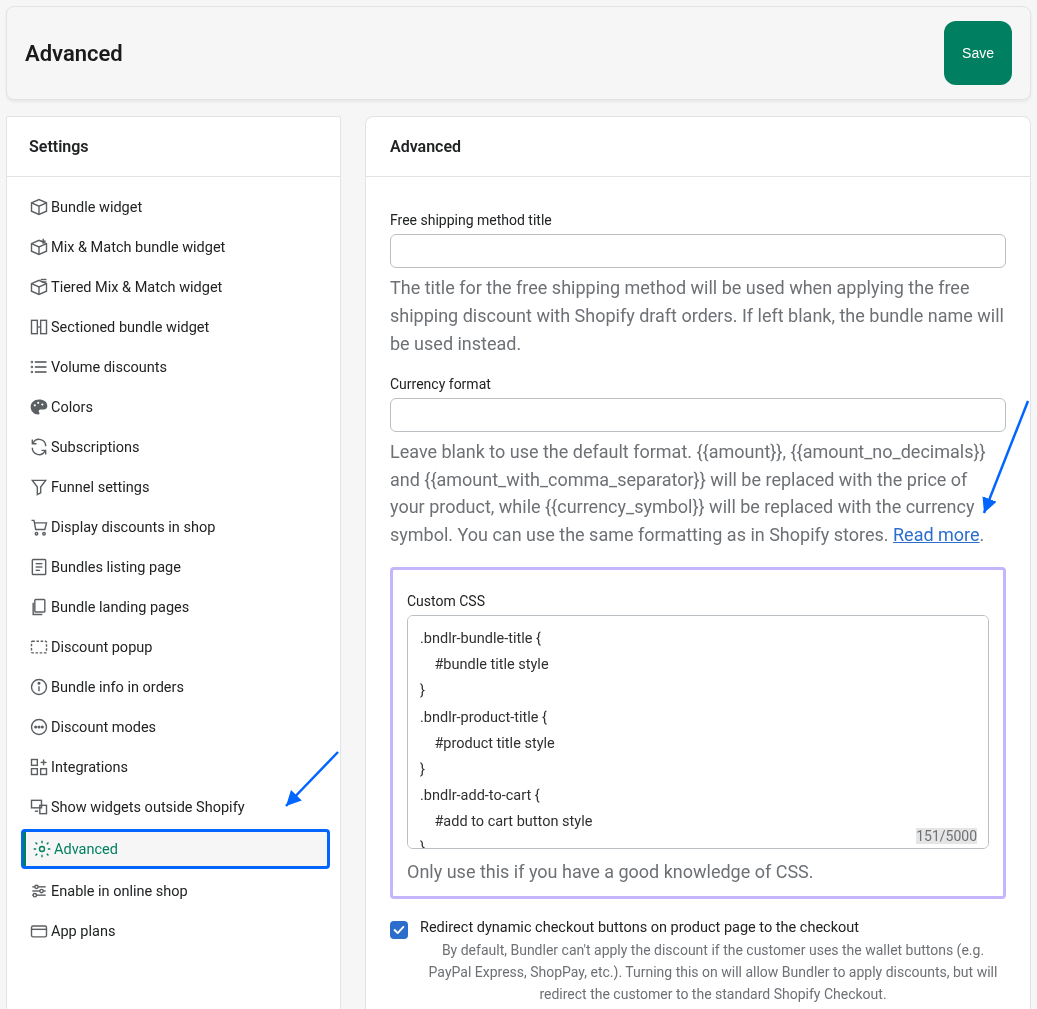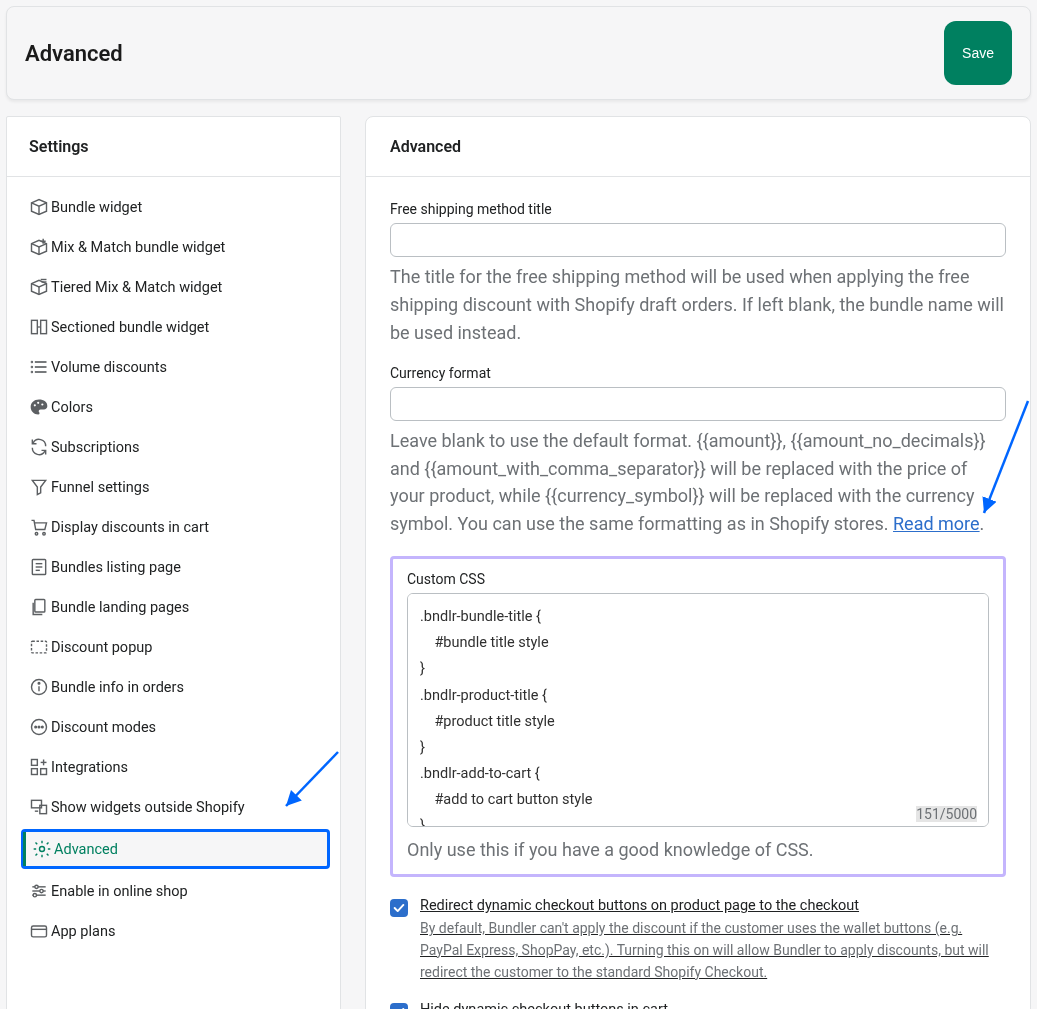--- a/index.html
+++ b/index.html
@@ -113,20 +113,21 @@
     padding: 24px;
   }
   .form-group {
     margin-bottom: 18px;
   }
   .form-label {
     display: block;
     font-size: 14px;
     color: #202223;
     margin-bottom: 6px;
+    margin-top: 11px;
   }
   .text-input {
     width: 100%;
     border: 1px solid #babfc3;
     border-radius: 6px;
     padding: 8px 12px;
     font-size: 14px;
     outline: none;
     font-family: inherit;
   }
@@ -167,21 +168,20 @@
     right: 12px;
     bottom: 8px;
     font-size: 14px;
     color: #6d7175;
     background: #e5e5e5;
   }
   .checkbox-row {
     display: flex;
     gap: 12px;
     margin-bottom: 6px;
-    text-decoration: underline;
   }
   .checkbox {
     width: 18px;
     height: 18px;
     border-radius: 4px;
     background: #2c6ecb;
     display: flex;
     align-items: center;
     justify-content: center;
     flex-shrink: 0;
@@ -192,20 +192,21 @@
   .checkbox-content { flex: 1; }
   .checkbox-label {
     font-size: 14.5px;
     color: #202223;
   }
   .checkbox-help {
     font-size: 14px;
     color: #6d7175;
     margin-top: 4px;
     line-height: 1.55;
+    text-align: center;
   }
   .annotation-arrow {
     position: absolute;
     pointer-events: none;
     width: 80px;
     height: 80px;
   }
   svg { display: block; }
 </style>
 </head>
@@ -309,21 +310,21 @@
           <span>Funnel settings</span>
         </li>
         <li class="sidebar-item">
           <span class="icon">
             <svg viewBox="0 0 24 24" width="20" height="20" fill="none" stroke="currentColor" stroke-width="1.7">
               <circle cx="9" cy="20" r="1.5"></circle>
               <circle cx="18" cy="20" r="1.5"></circle>
               <path d="M3 4 L6 4 L8 15 L19 15 L21 7 L7 7"></path>
             </svg>
           </span>
-          <span>Display discounts in cart</span>
+          <span>Display discounts in shop</span>
         </li>
         <li class="sidebar-item">
           <span class="icon">
             <svg viewBox="0 0 24 24" width="20" height="20" fill="none" stroke="currentColor" stroke-width="1.7">
               <rect x="4" y="3" width="16" height="18" rx="1"></rect>
               <line x1="8" y1="8" x2="16" y2="8"></line>
               <line x1="8" y1="12" x2="16" y2="12"></line>
               <line x1="8" y1="16" x2="13" y2="16"></line>
             </svg>
           </span>

